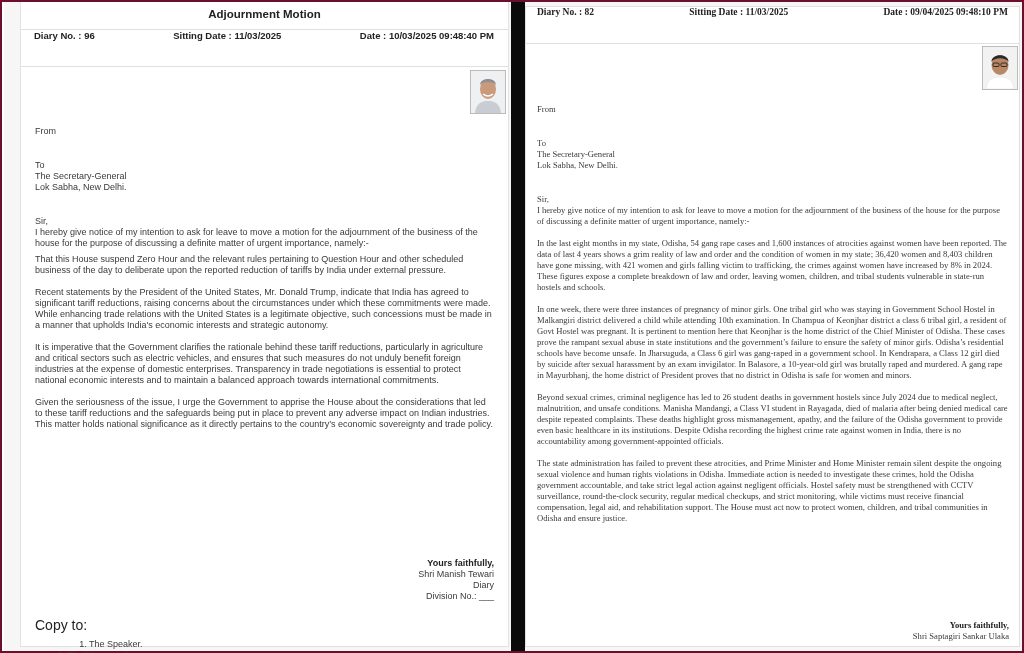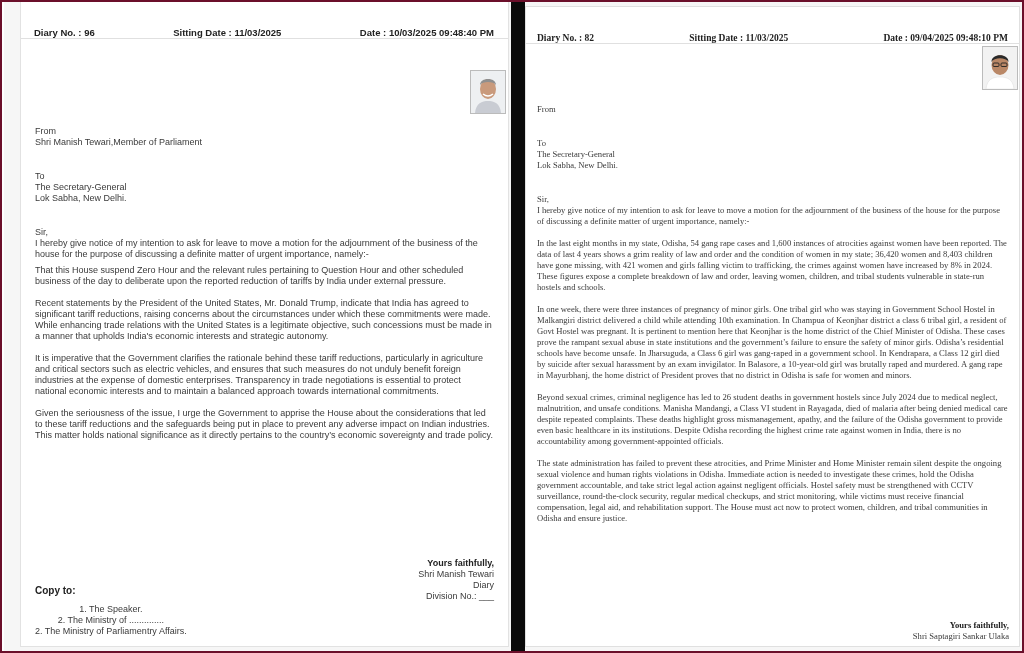--- a/index.html
+++ b/index.html
@@ -27,21 +27,21 @@
     border-left: 1px solid #e2e2e2; border-right: 1px solid #e2e2e2; border-bottom: 1px solid #e2e2e2;
     font-family: "Liberation Sans", sans-serif;
     color: #333;
   }
   .left-title {
     height: 27px; line-height: 24px; text-align: center;
     font-weight: bold; font-size: 11.5px; color: #222;
     border-bottom: 1px solid #e0e0e0;
   }
   .meta-row {
-    display: flex; justify-content: space-between; align-items: flex-end;
+    display: flex; justify-content: space-between; align-items: flex-start;
     height: 36px; padding: 0 14px 0 13px;
     font-weight: bold; font-size: 9.5px; color: #222;
     border-bottom: 1px solid #e0e0e0;
   }
   .photo {
     position: absolute; width: 34px; height: 42px;
     border: 1px solid #bbb; background: #fafafa; overflow: hidden;
   }
   .photo svg { display: block; width: 100%; height: 100%; }
   .left-card .photo { left: 449px; top: 68px; }
@@ -52,35 +52,35 @@
   .left-body p { margin: 0; }
   .sig-left {
     position: absolute; right: 14px; top: 556px; text-align: right;
     font-size: 9px; line-height: 11px; color: #3a3a3a;
   }
   .sig-left .yf { font-weight: bold; color: #222; }
   .copy-to {
     position: absolute; left: 14px; top: 583px;
     font-size: 9px; line-height: 11px; color: #3a3a3a;
   }
-  .copy-to .ct-h { font-weight: bold; color: #222; font-size: 10px; }
+  .copy-to .ct-h { font-weight: normal; color: #222; font-size: 14px; margin-top: 35px; }
   .copy-to ol { margin: 8px 0 0 0; padding: 0; list-style: none; text-align: center; }
 
   
   .right-panel {
     position: absolute; left: 523px; top: 0; right: 0; bottom: 0;
     background: #f6f6f6;
   }
   .right-card {
     position: absolute; left: 0px; top: 4px; right: 2px; bottom: 4px;
     background: #ffffff; border: 1px solid #e0e0e0;
     font-family: "Liberation Serif", serif; color: #333;
   }
   .right-meta {
-    display: flex; justify-content: space-between; align-items: flex-end;
+    display: flex; justify-content: space-between; align-items: flex-start;
     height: 36px; padding: 0 11px 0 11px;
     font-weight: bold; font-size: 9.5px; color: #222;
     border-bottom: 1px solid #e0e0e0;
   }
   .right-card .photo { left: 456px; top: 39px; }
   .right-body {
     position: absolute; left: 11px; top: 97px; right: 10px;
     font-size: 8.6px; line-height: 11px; color: #3a3a3a;
   }
   .right-body p { margin: 0; }
@@ -90,39 +90,39 @@
   }
   .sig-right .yf { font-weight: bold; color: #222; }
 </style>
 </head>
 <body>
 
 <div class="frame">
 
   <div class="left-panel">
     <div class="left-card">
+      <div class="left-title">Adjournment Motion</div>
       <div class="meta-row">
         <span>Diary No. : 96</span>
         <span>Sitting Date : 11/03/2025</span>
         <span>Date : 10/03/2025 09:48:40 PM</span>
       </div>
 
       <div class="photo">
         <svg viewBox="0 0 34 42">
           <rect width="34" height="42" fill="#eef0f2"></rect>
           <path d="M4 42 C5 32 11 30 17 30 C23 30 29 32 30 42 Z" fill="#c9ccd3"></path>
           <ellipse cx="17" cy="18" rx="8" ry="10" fill="#c99a7c"></ellipse>
           <path d="M9 14 C9 6 25 6 25 14 C23 10 11 10 9 14 Z" fill="#8f8f8f"></path>
           <path d="M12 23 Q17 27 22 23" stroke="#fff" stroke-width="1.4" fill="none"></path>
         </svg>
       </div>
 
       <div class="left-body">
         <p>From</p>
-        <p>Shri Manish Tewari,Member of Parliament</p>
         <p style="margin-top:23px">To</p>
         <p>The Secretary-General</p>
         <p>Lok Sabha, New Delhi.</p>
         <p style="margin-top:23px">Sir,</p>
         <p>I hereby give notice of my intention to ask for leave to move a motion for the adjournment of the business of the house for the purpose of discussing a definite matter of urgent importance, namely:-</p>
         <p style="margin-top:5px">That this House suspend Zero Hour and the relevant rules pertaining to Question Hour and other scheduled business of the day to deliberate upon the reported reduction of tariffs by India under external pressure.</p>
         <p style="margin-top:11px">Recent statements by the President of the United States, Mr. Donald Trump, indicate that India has agreed to significant tariff reductions, raising concerns about the circumstances under which these commitments were made. While enhancing trade relations with the United States is a legitimate objective, such concessions must be made in a manner that upholds India's economic interests and strategic autonomy.</p>
         <p style="margin-top:11px">It is imperative that the Government clarifies the rationale behind these tariff reductions, particularly in agriculture and critical sectors such as electric vehicles, and ensures that such measures do not unduly benefit foreign industries at the expense of domestic enterprises. Transparency in trade negotiations is essential to protect national economic interests and to maintain a balanced approach towards international commitments.</p>
         <p style="margin-top:11px">Given the seriousness of the issue, I urge the Government to apprise the House about the considerations that led to these tariff reductions and the safeguards being put in place to prevent any adverse impact on Indian industries. This matter holds national significance as it directly pertains to the country’s economic sovereignty and trade policy.</p>
       </div>

